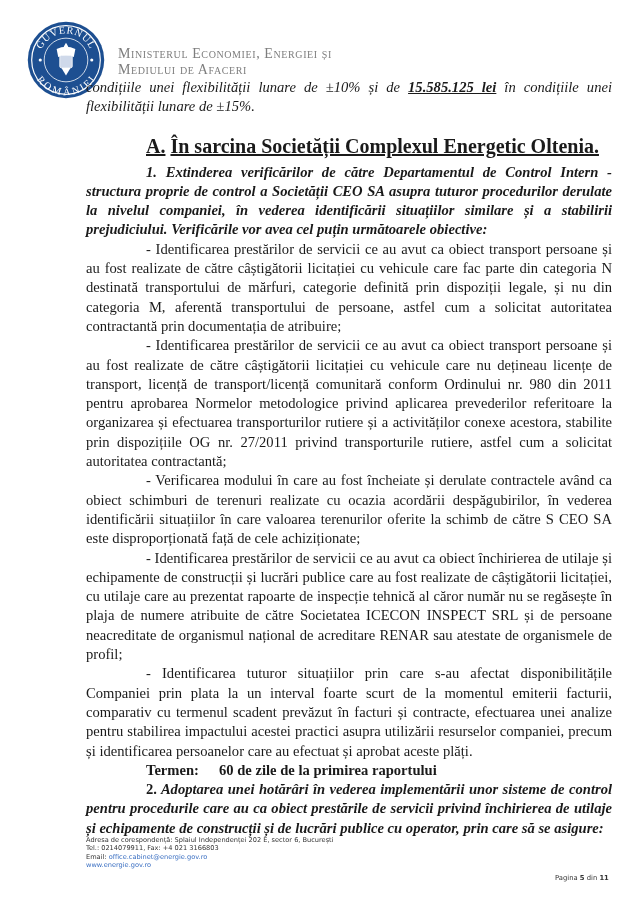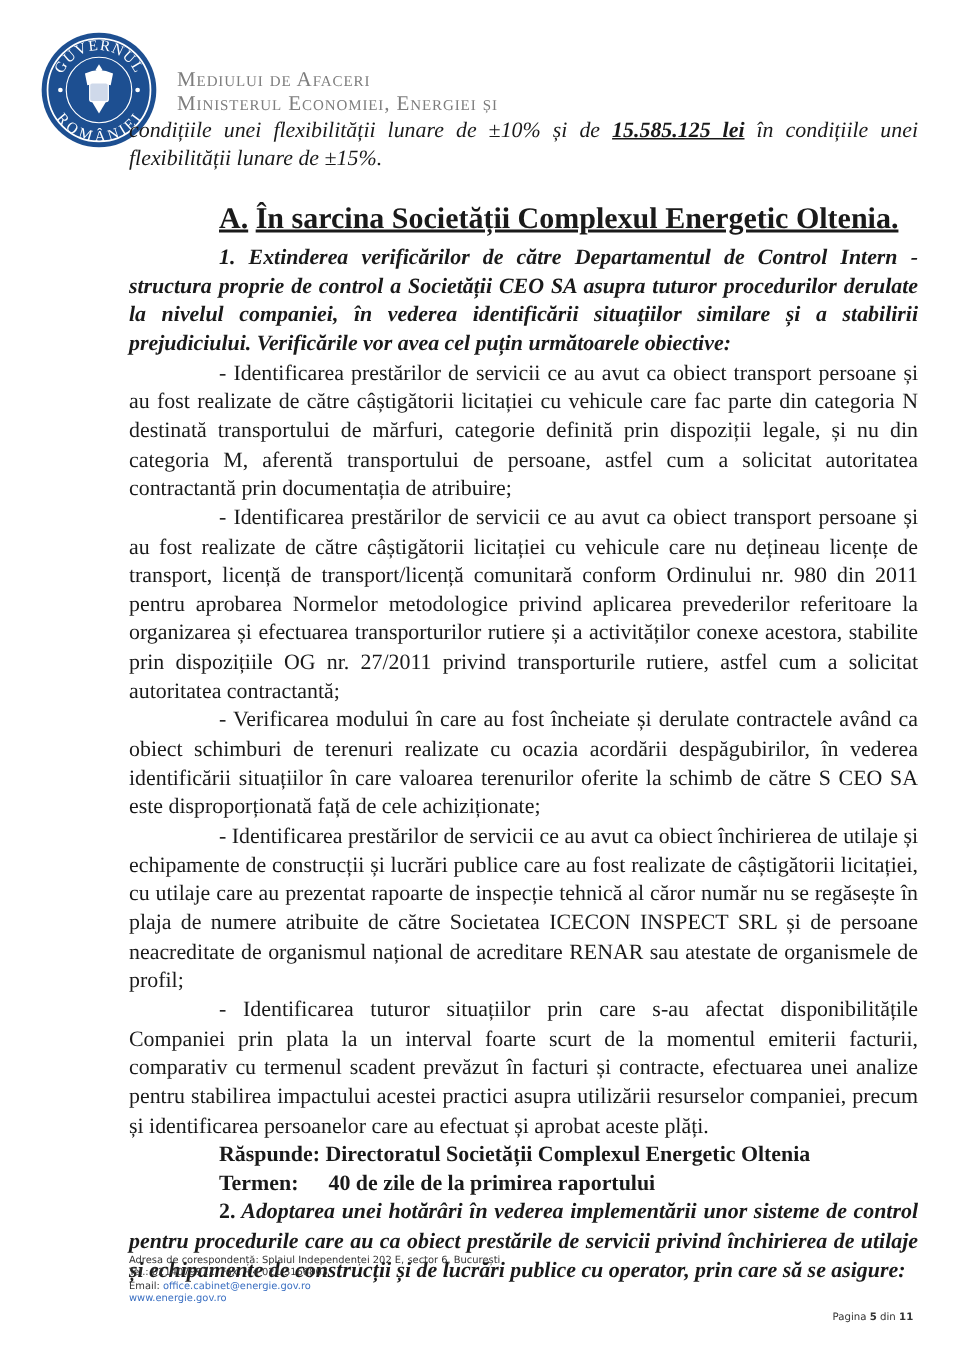--- a/index.html
+++ b/index.html
@@ -42,40 +42,39 @@
   <circle cx="83" cy="50" r="2" fill="#fff"></circle>
   <g fill="#ffffff">
     <path d="M50 28 l3 5 -3 2 -3 -2z"></path>
     <path d="M38 36 q12 -6 24 0 l-2 10 q-10 -3 -20 0z"></path>
     <rect x="42" y="44" width="16" height="16" rx="2" fill="#cfd9ea" stroke="#fff"></rect>
     <path d="M44 60 l6 10 6 -10z"></path>
   </g>
 </svg>
 
 <div class="ministry">
+  <div>Ministerul Economiei, Energiei și</div>
   <div>Mediului de Afaceri</div>
-  <div>Ministerul Economiei, Energiei și</div>
 </div>
 
 <div class="doc">
   <p class="it"><span>condițiile unei flexibilității lunare de ±10% și de </span><span class="bold ul">15.585.125 lei</span><span> în condițiile unei flexibilității lunare de ±15%.</span></p>
 
 
   <p class="h2"><span class="ul">A.</span> <span class="ul">În sarcina Societății Complexul Energetic Oltenia.</span></p>
 
   <p class="bi indent"><span>1.</span> <span>Extinderea verificărilor de către Departamentul de Control Intern - structura proprie de control a Societății CEO SA asupra tuturor procedurilor derulate la nivelul companiei, în vederea identificării situațiilor similare și a stabilirii prejudiciului. Verificările vor avea cel puțin următoarele obiective:</span></p>
 
   <p class="indent">- Identificarea prestărilor de servicii ce au avut ca obiect transport persoane și au fost realizate de către câștigătorii licitației cu vehicule care fac parte din categoria N destinată transportului de mărfuri, categorie definită prin dispoziții legale, și nu din categoria M, aferentă transportului de persoane, astfel cum a solicitat autoritatea contractantă prin documentația de atribuire;</p>
   <p class="indent">- Identificarea prestărilor de servicii ce au avut ca obiect transport persoane și au fost realizate de către câștigătorii licitației cu vehicule care nu dețineau licențe de transport, licență de transport/licență comunitară conform Ordinului nr. 980 din 2011 pentru aprobarea Normelor metodologice privind aplicarea prevederilor referitoare la organizarea și efectuarea transporturilor rutiere și a activităților conexe acestora, stabilite prin dispozițiile OG nr. 27/2011 privind transporturile rutiere, astfel cum a solicitat autoritatea contractantă;</p>
   <p class="indent">- Verificarea modului în care au fost încheiate și derulate contractele având ca obiect schimburi de terenuri realizate cu ocazia acordării despăgubirilor, în vederea identificării situațiilor în care valoarea terenurilor oferite la schimb de către S CEO SA este disproporționată față de cele achiziționate;</p>
   <p class="indent">- Identificarea prestărilor de servicii ce au avut ca obiect închirierea de utilaje și echipamente de construcții și lucrări publice care au fost realizate de câștigătorii licitației, cu utilaje care au prezentat rapoarte de inspecție tehnică al căror număr nu se regăsește în plaja de numere atribuite de către Societatea ICECON INSPECT SRL și de persoane neacreditate de organismul național de acreditare RENAR sau atestate de organismele de profil;</p>
   <p class="indent">- Identificarea tuturor situațiilor prin care s-au afectat disponibilitățile Companiei prin plata la un interval foarte scurt de la momentul emiterii facturii, comparativ cu termenul scadent prevăzut în facturi și contracte, efectuarea unei analize pentru stabilirea impactului acestei practici asupra utilizării resurselor companiei, precum și identificarea persoanelor care au efectuat și aprobat aceste plăți.</p>
 
-  <p class="resp"><span>Răspunde:</span> <span>Directoratul Societății Complexul Energetic Oltenia</span></p>
-  <p class="resp"><span>Termen:</span><span class="gap"></span><span>40 de zile de la primirea raportului</span></p>
+  <p class="resp"><span>Termen:</span><span class="gap"></span><span>60 de zile de la primirea raportului</span></p>
 
   <p class="bi indent"><span style="font-style:normal">2.</span> <span>Adoptarea unei hotărâri în vederea implementării unor sisteme de control pentru procedurile care au ca obiect prestările de servicii privind închirierea de utilaje și echipamente de construcții și de lucrări publice cu operator, prin care să se asigure:</span></p>
 </div>
 
 <div class="footer">
   <div>Adresa de corespondență: Splaiul Independenței 202 E, sector 6, București</div>
   <div>Tel.: 0214079911,  Fax: +4 021 3166803</div>
   <div><span>Email: </span><a>office.cabinet@energie.gov.ro</a></div>
   <div><a>www.energie.gov.ro</a></div>
 </div>

